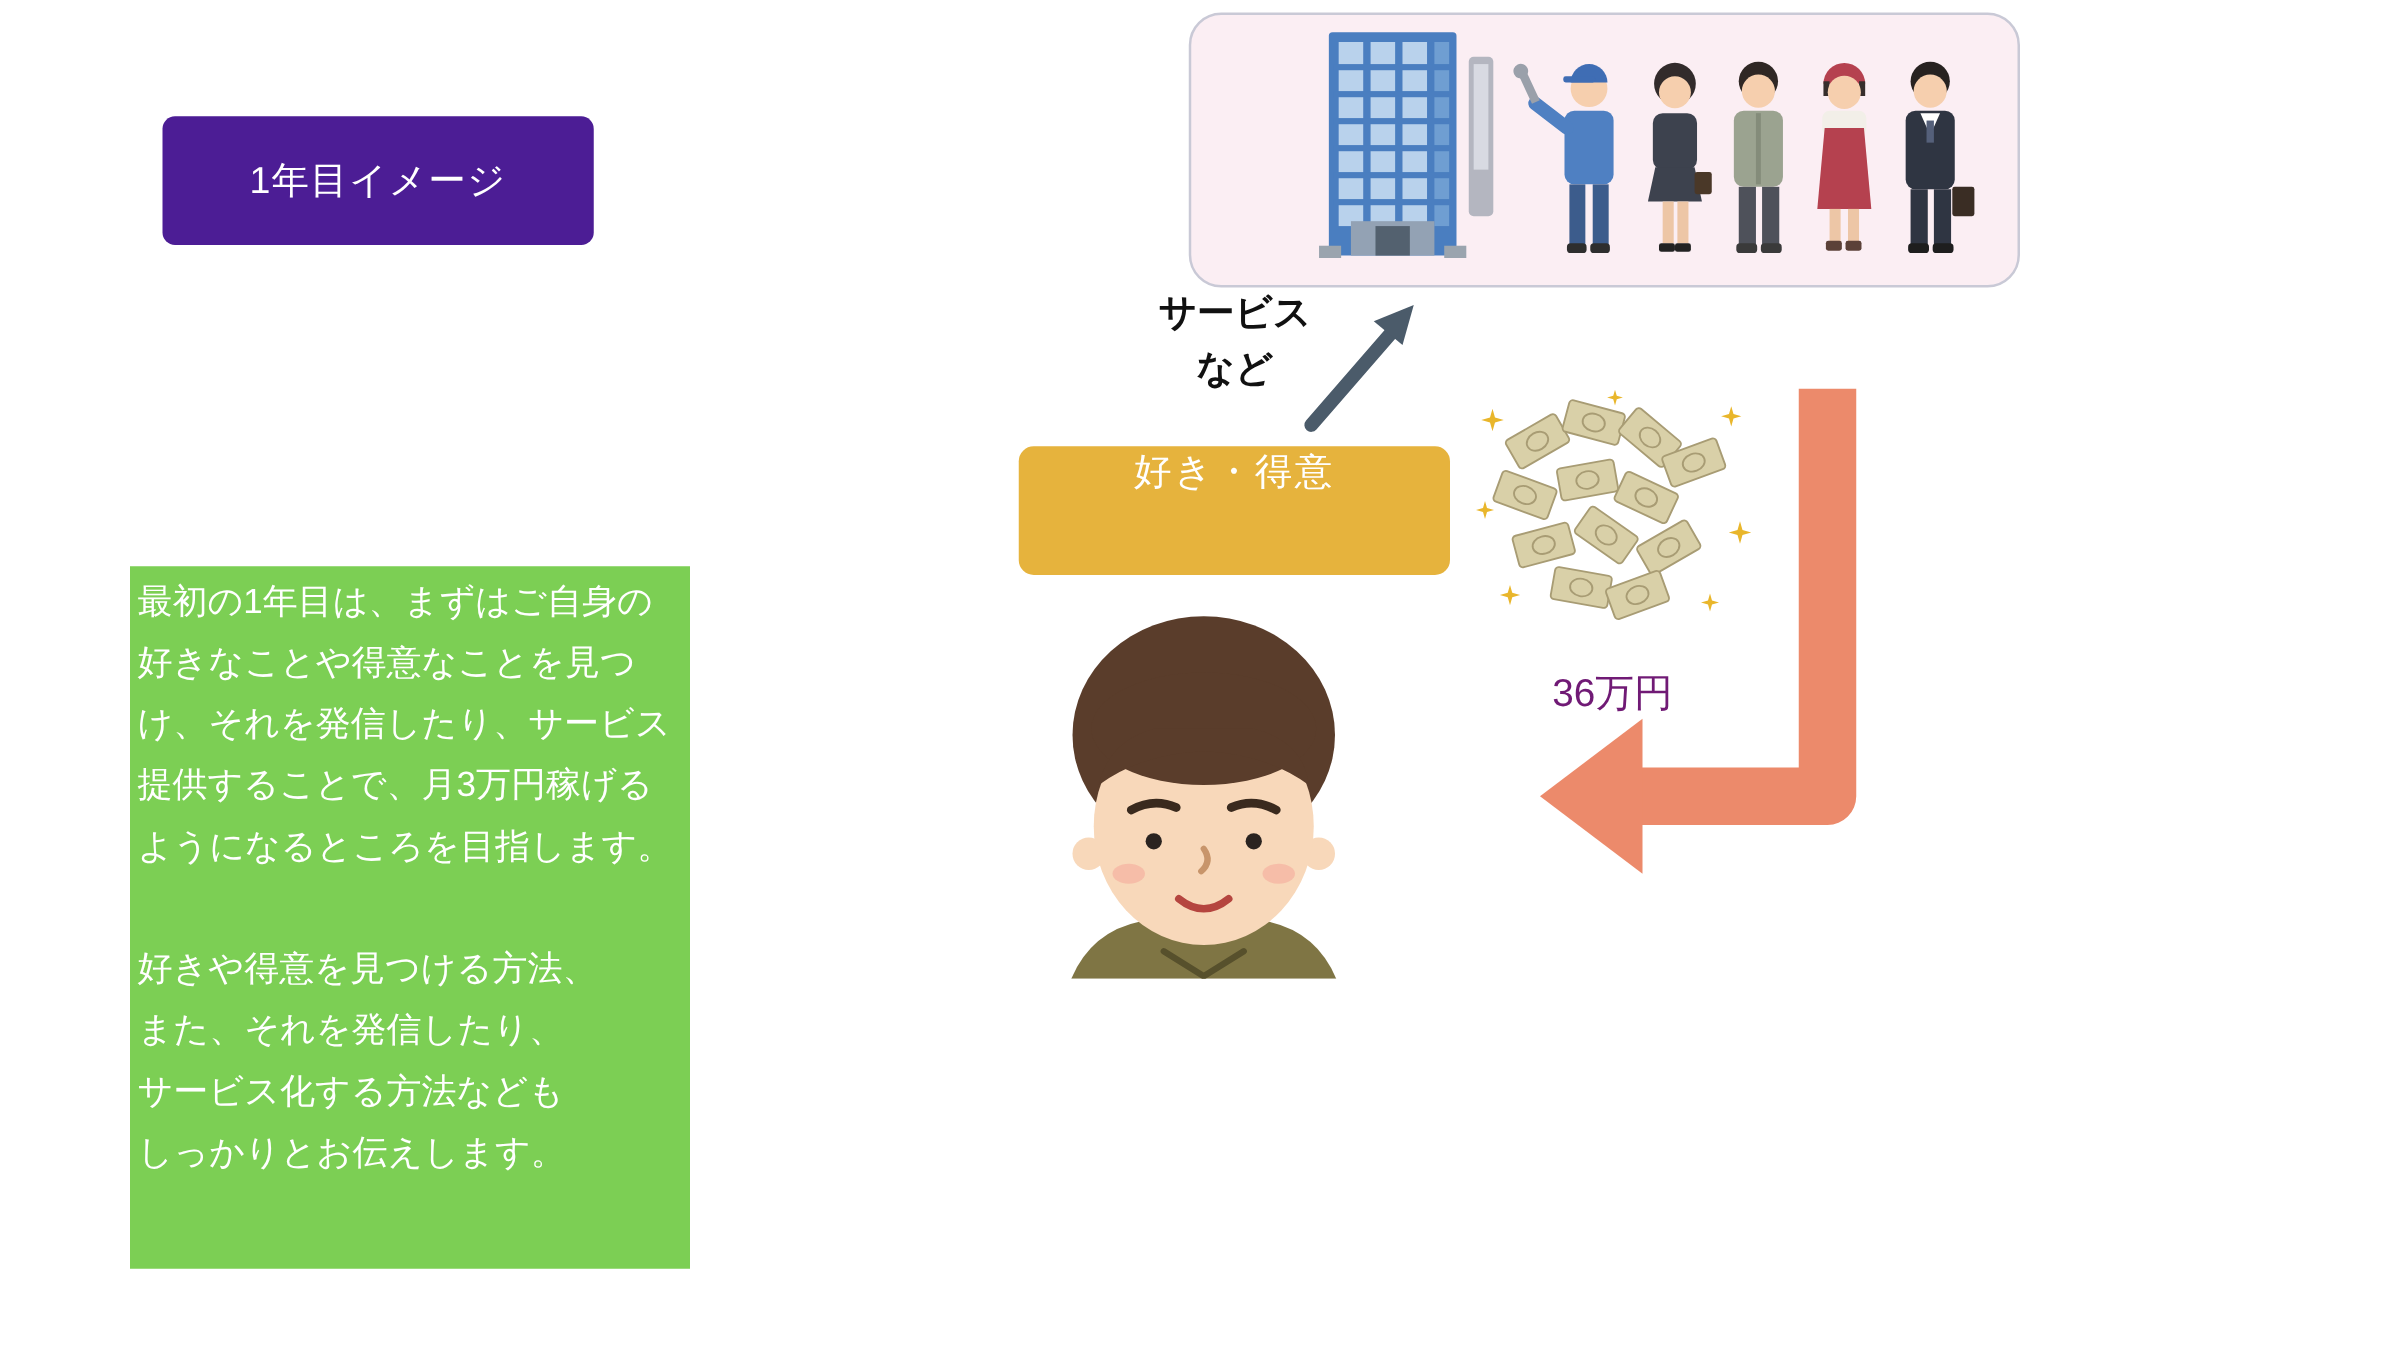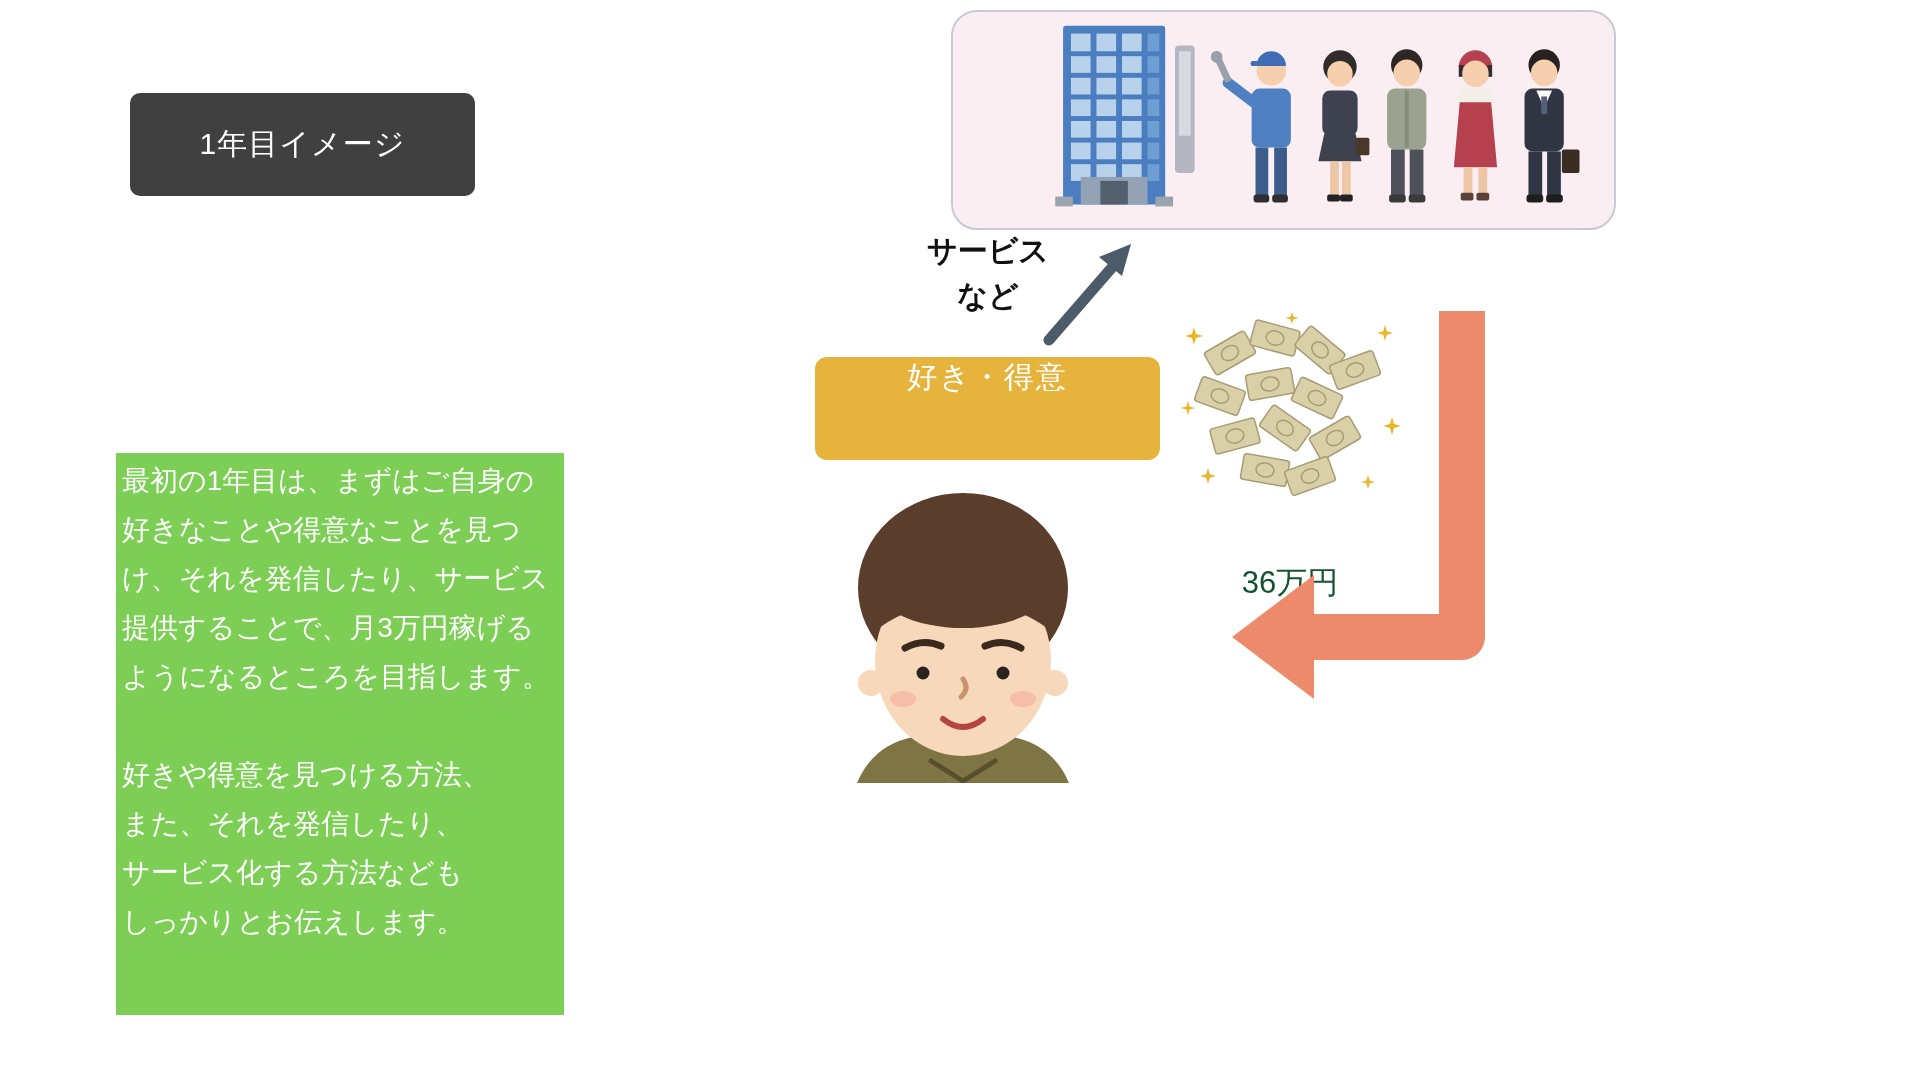--- a/index.html
+++ b/index.html
@@ -8,21 +8,21 @@
     position: relative;
     overflow: hidden;
     font-family: "Liberation Sans", "DejaVu Sans", sans-serif;
     color: #1a1a1a;
   }
   .abs { position: absolute; }
 
   
   .year-badge {
     left: 130px; top: 93px; width: 345px; height: 103px;
-    background: #404040; border-radius: 10px;
+    background: #4c1d95; border-radius: 10px;
     display: flex; align-items: center; justify-content: center;
     color: #ffffff; font-size: 30px; letter-spacing: 1px;
   }
 
   
   .company-panel {
     left: 951px; top: 10px; width: 665px; height: 220px;
     background: #fbeef3; border: 2px solid #c9c9d6; border-radius: 26px;
     overflow: hidden;
   }
@@ -43,33 +43,33 @@
     background: #e6b33d; border-radius: 12px;
     display: flex; justify-content: center;
     color: #ffffff; font-size: 30px; letter-spacing: 2px;
   }
 
   
   .money { left: 1180px; top: 308px; width: 225px; height: 200px; }
 
   
   .income-amount {
-    left: 1195px; top: 562px; width: 190px;
-    text-align: center; font-size: 31px; color: #14532d;
+    left: 1195px; top: 534px; width: 190px;
+    text-align: center; font-size: 31px; color: #701a75;
   }
 
   
   .return-arrow { left: 1218px; top: 305px; width: 300px; height: 412px; }
 
   
   .man-face { left: 843px; top: 483px; width: 240px; height: 300px; }
 
   
   .description-panel {
-    left: 116px; top: 453px; width: 448px; min-height: 562px;
+    left: 104px; top: 453px; width: 448px; min-height: 562px;
     background: #7ccf54; color: #ffffff;
     padding: 3px 6px 10px 6px;
     font-size: 28px; line-height: 49px;
   }
   .description-panel p { margin: 0; }
   .description-panel p.second { margin-top: 49px; white-space: pre-line; }
 </style>
 </head>
 <body>
 

